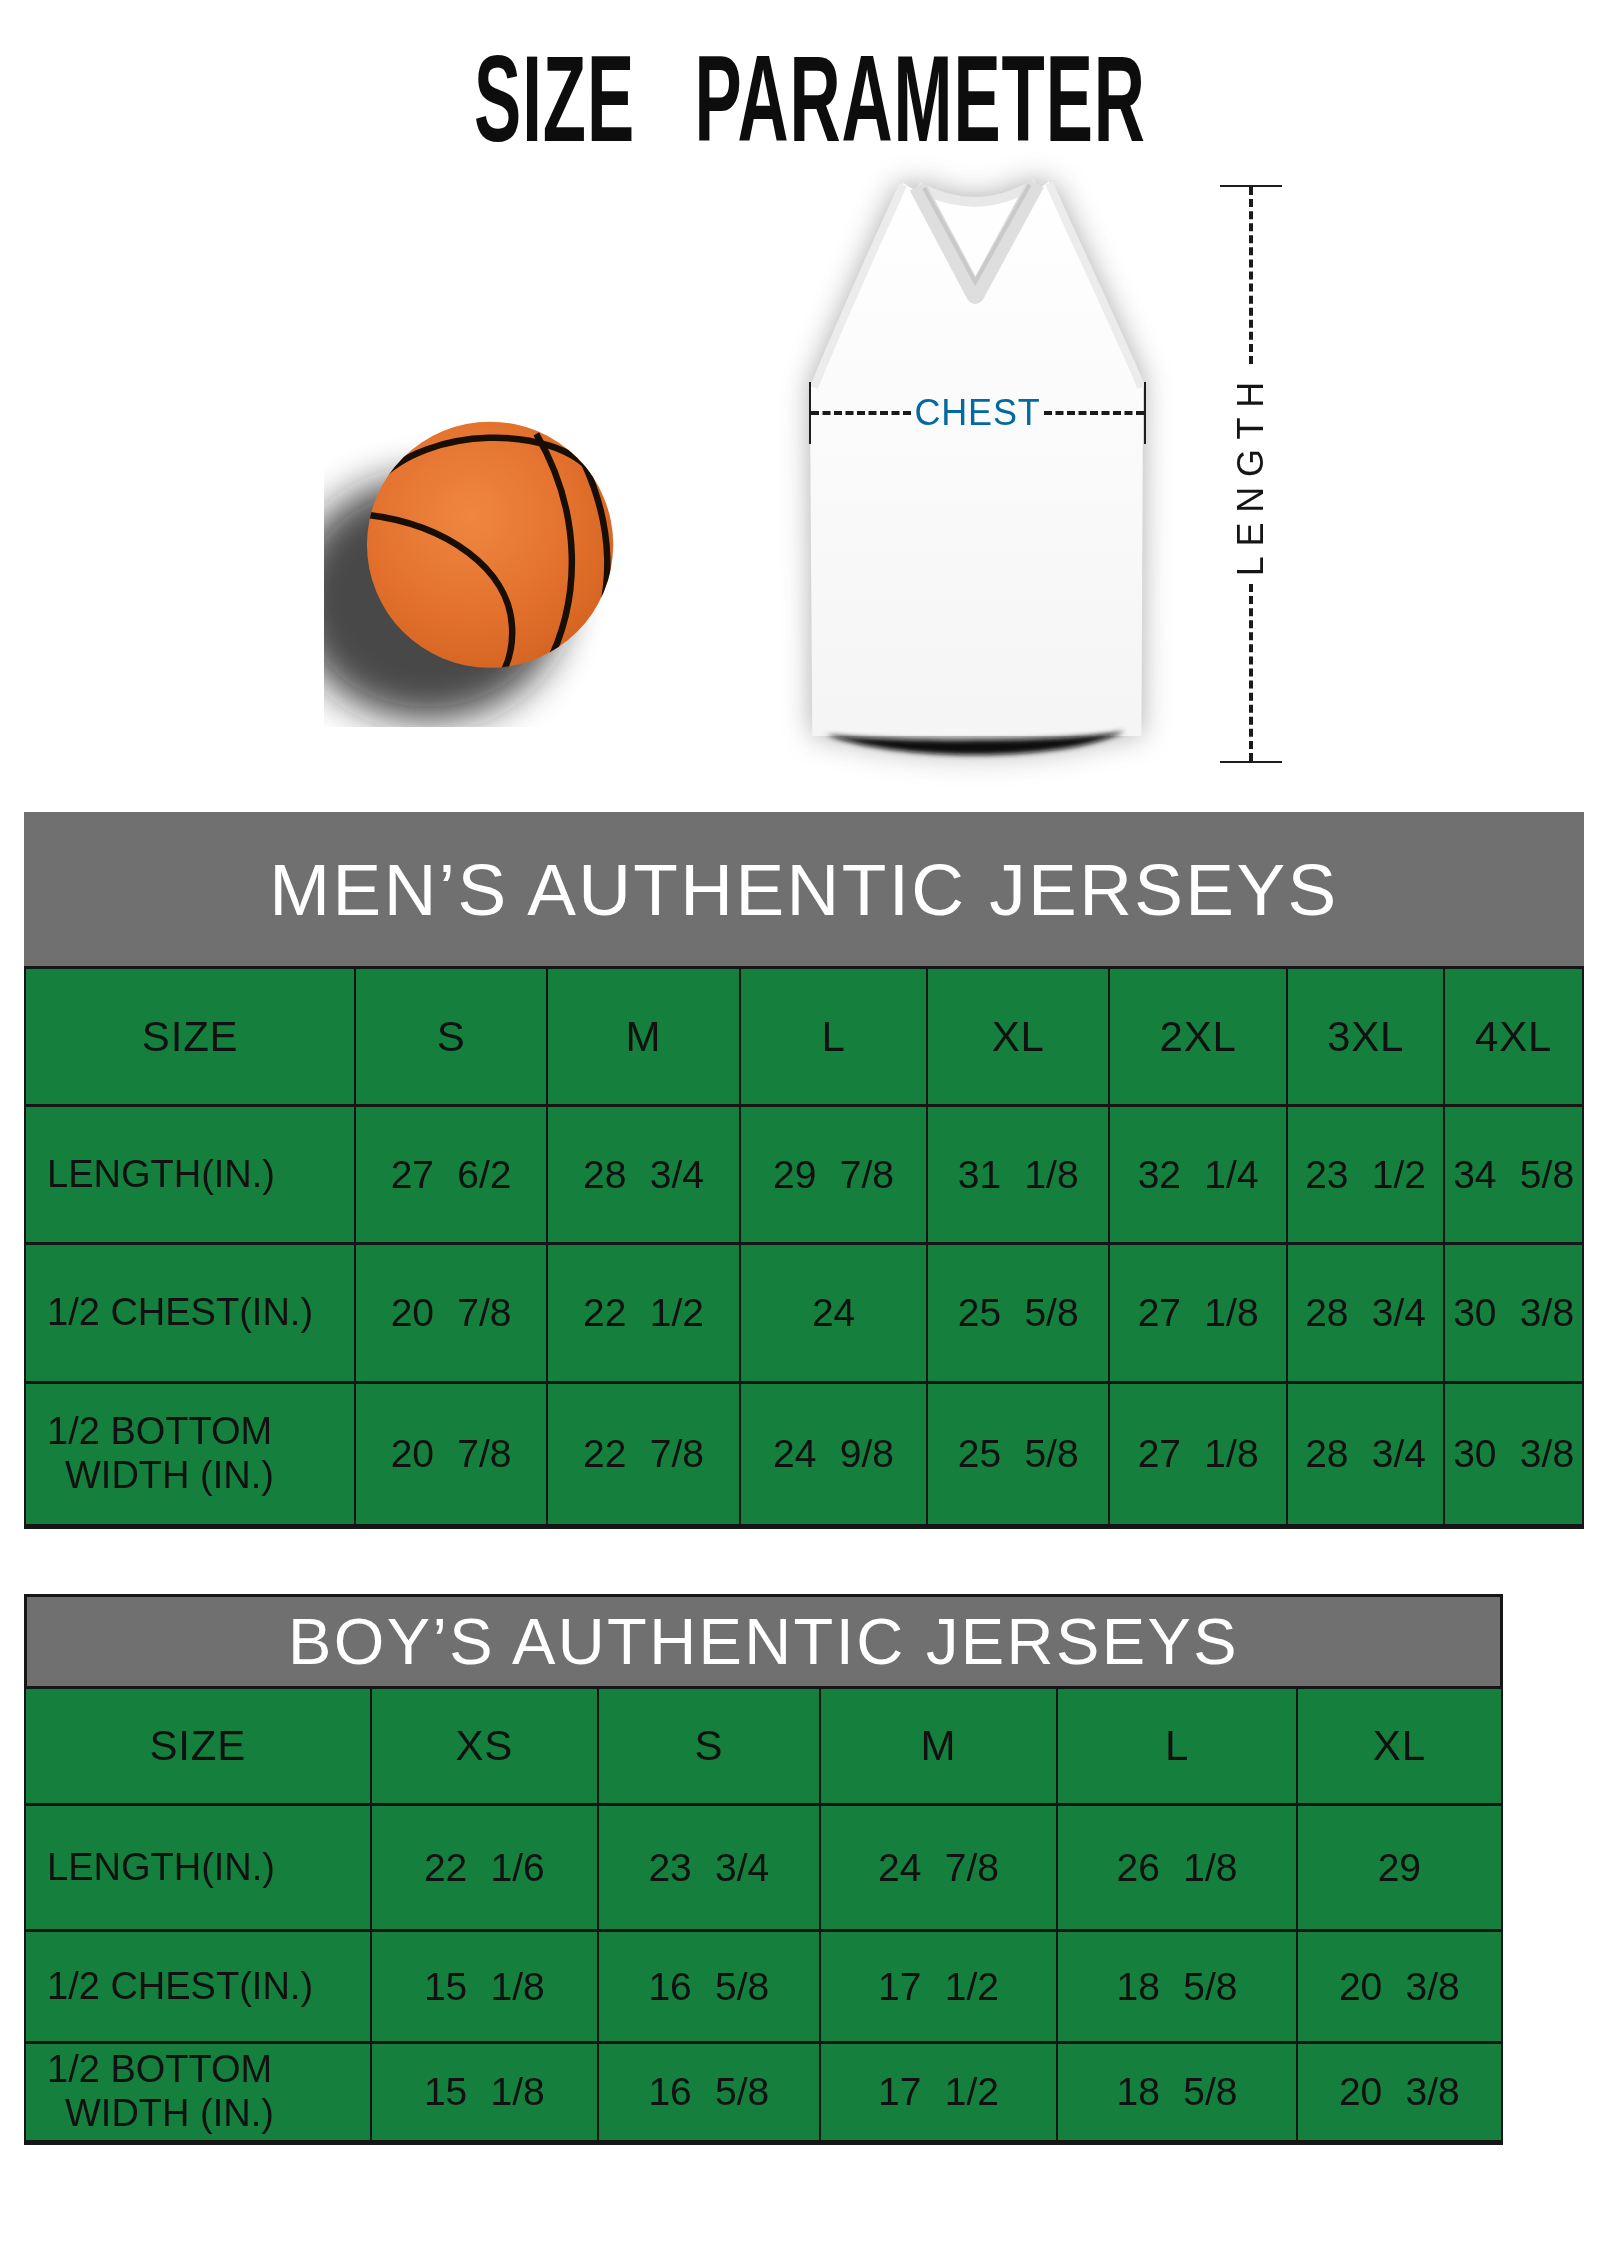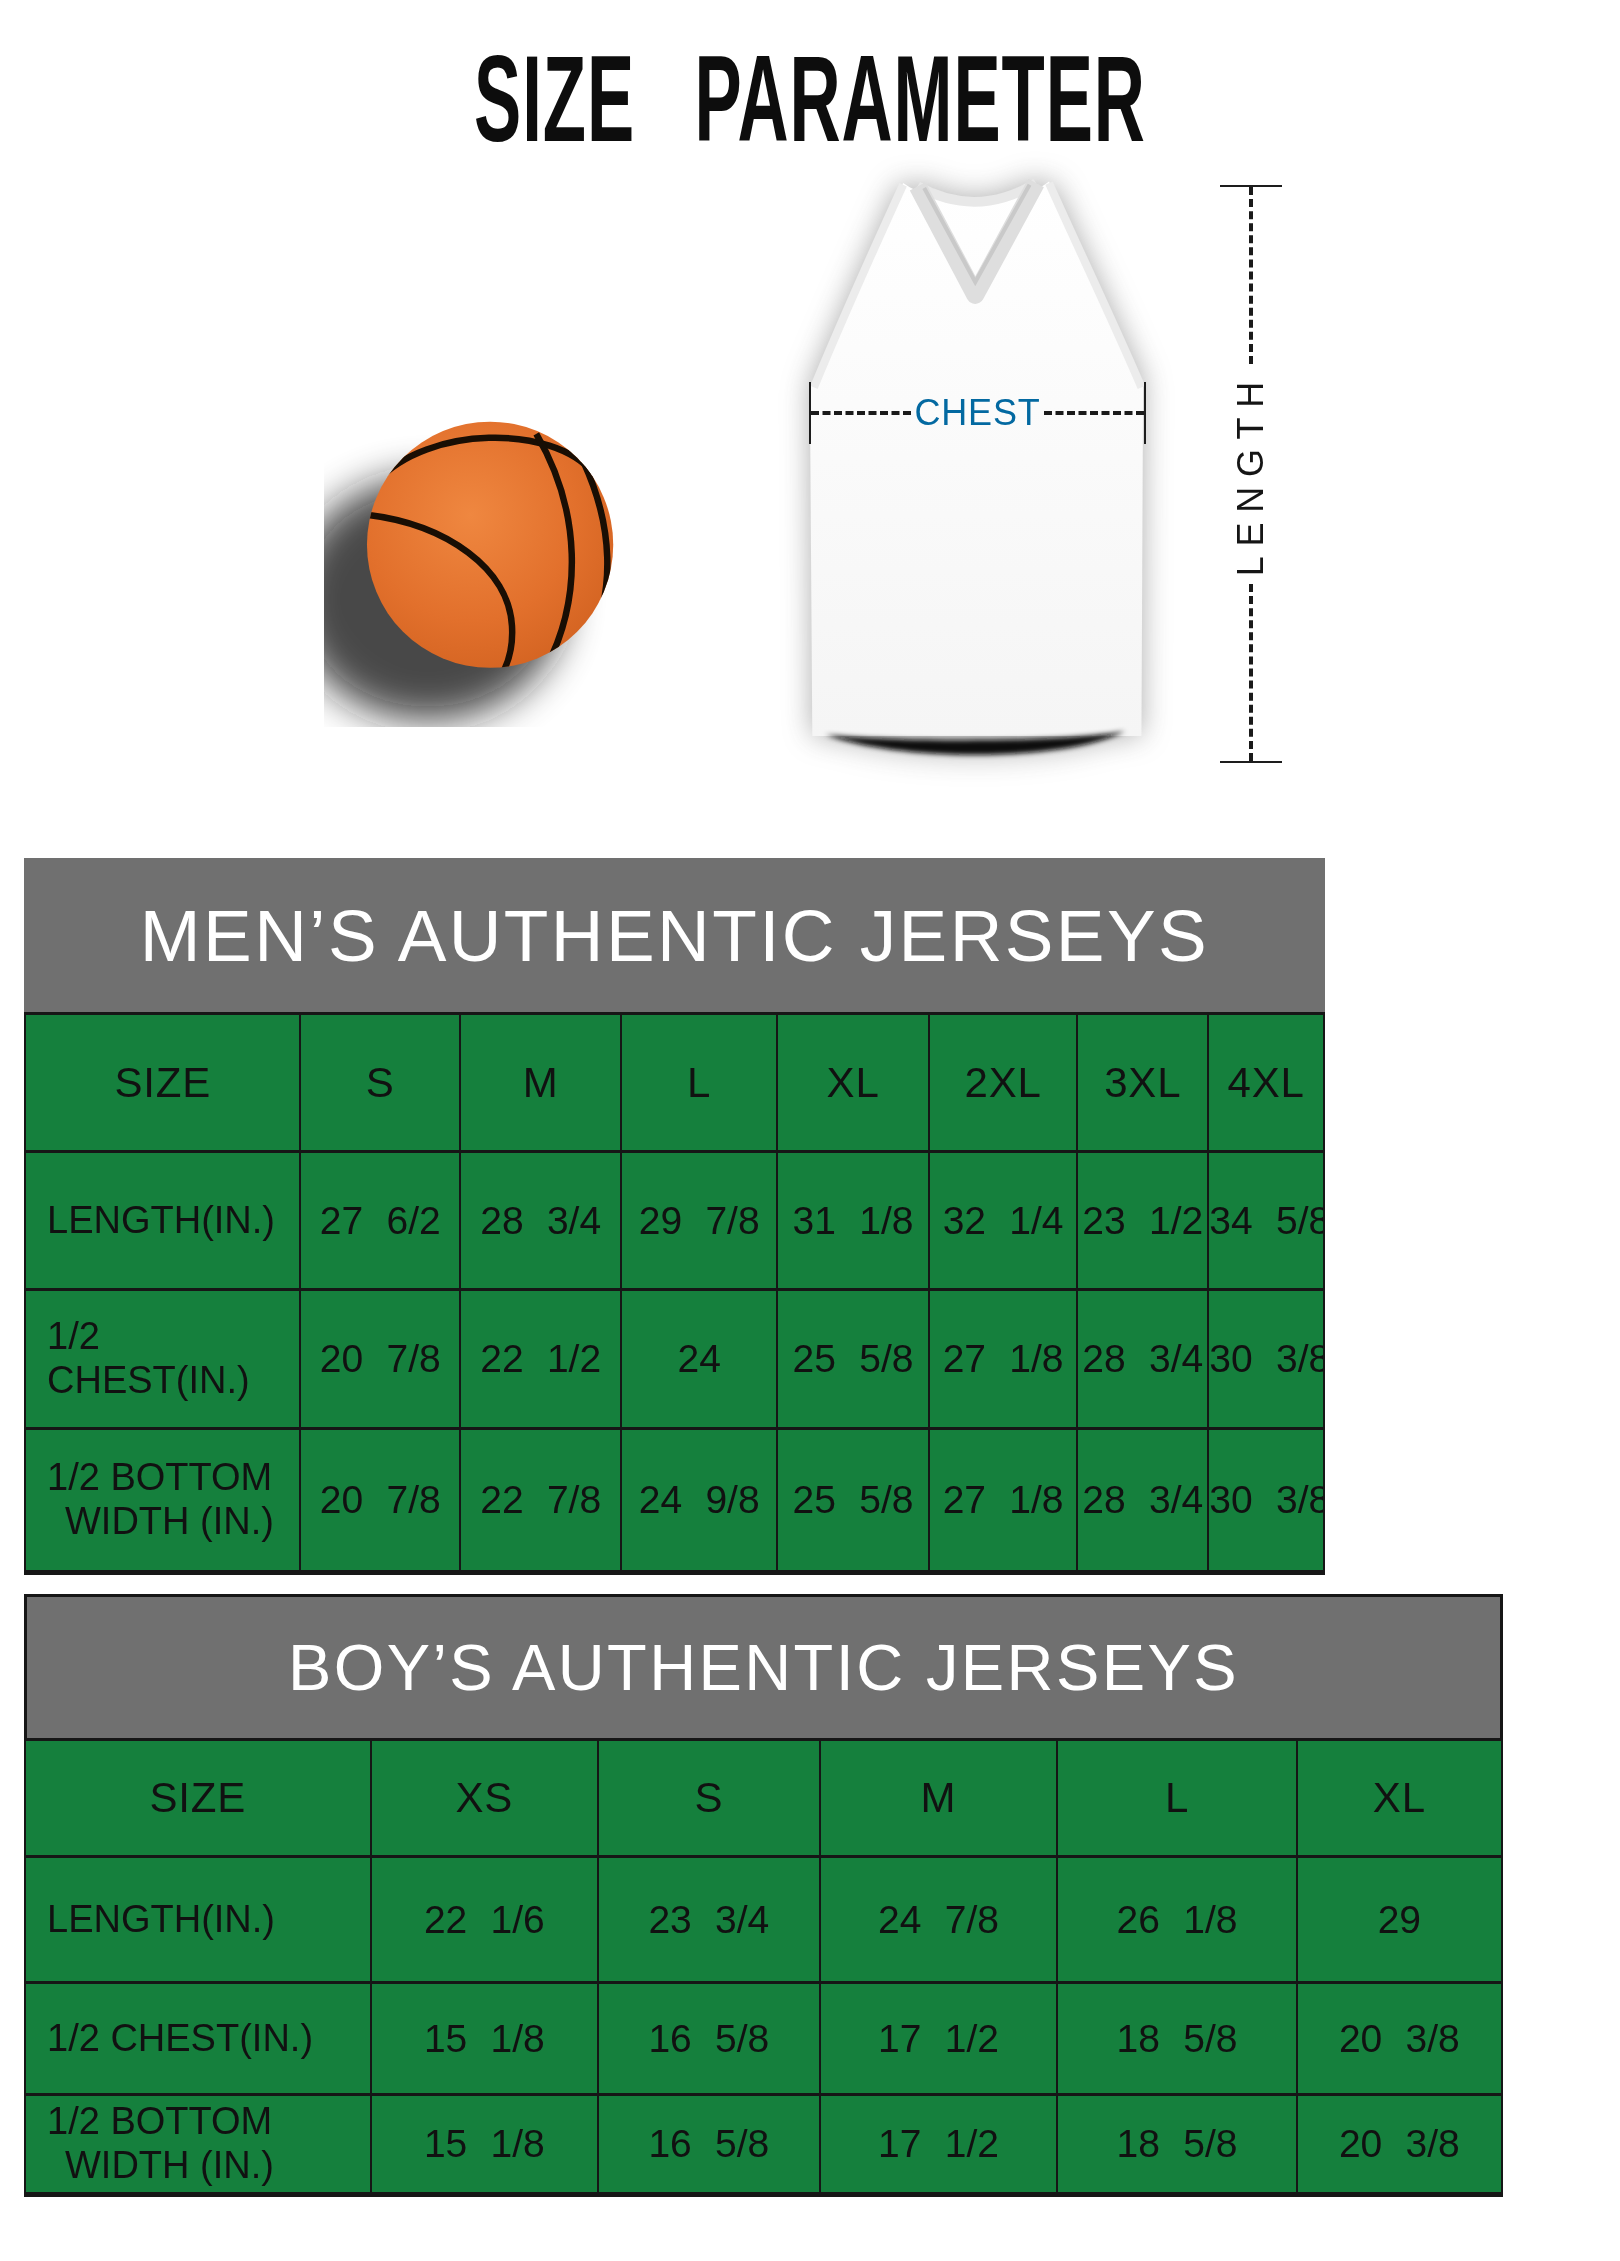--- a/index.html
+++ b/index.html
@@ -44,28 +44,28 @@
   }
   .length-measure .cap{height:2.4px;width:62px;background:#1d1d1d;}
   .length-measure .dash{flex:1;width:0;border-left:4px dashed #1a1a1a;}
   .length-measure .measure-label{
     writing-mode:vertical-rl;transform:rotate(180deg);
     font-size:36px;color:#151515;letter-spacing:9.7px;margin:8px 0;white-space:nowrap;
   }
 
   
   .table-block{position:absolute;left:24px;}
-  .block-mens{top:858px;width:1301px;}
+  .block-mens{top:812px;width:1560px;}
   .block-boys{top:1594px;width:1479px;}
   .title-bar{
     background:var(--header-bar-gray);
     display:flex;align-items:center;justify-content:center;
   }
   .block-mens .title-bar{height:154px;}
-  .block-boys .title-bar{height:144px;border:3.2px solid var(--table-border);border-bottom:0;}
+  .block-boys .title-bar{height:92px;border:3.2px solid var(--table-border);border-bottom:0;}
   .title-bar .bar-text{color:#ffffff;letter-spacing:2.4px;white-space:nowrap;}
   .block-mens .bar-text{font-size:73px;}
   .block-boys .bar-text{font-size:65px;}
 
   table.sizes-table{width:100%;border-collapse:collapse;table-layout:fixed;background:#15803d;}
   table.sizes-table td{
     border:2.4px solid var(--table-border);
     border-top-width:3.2px;border-bottom-width:3.2px;
     vertical-align:middle;overflow:hidden;
   }

